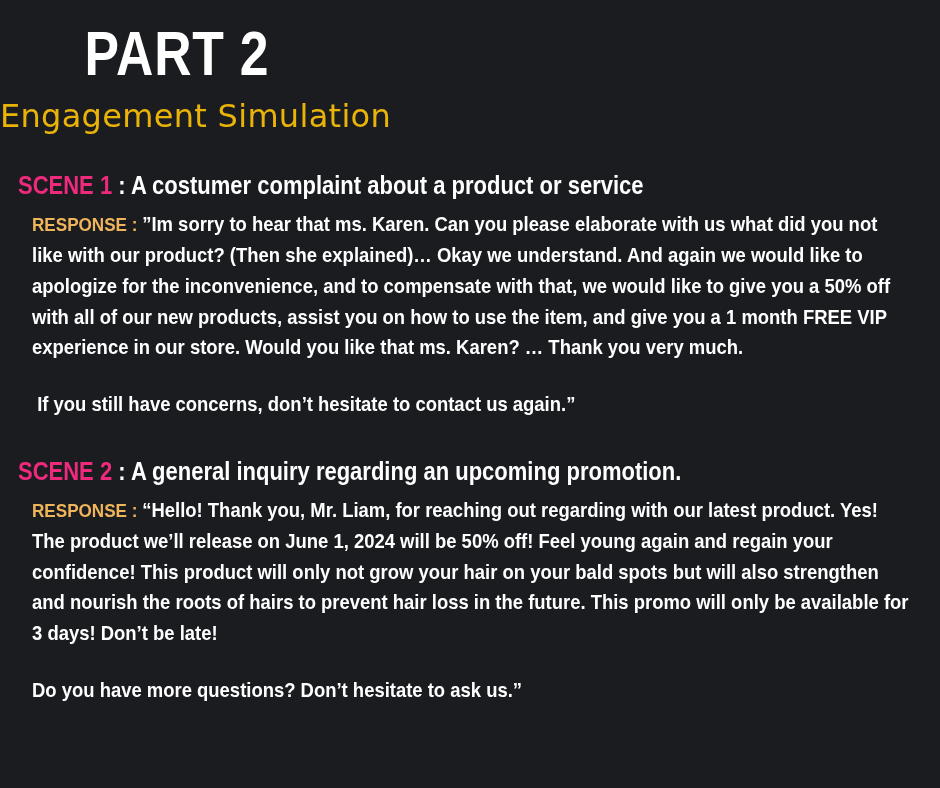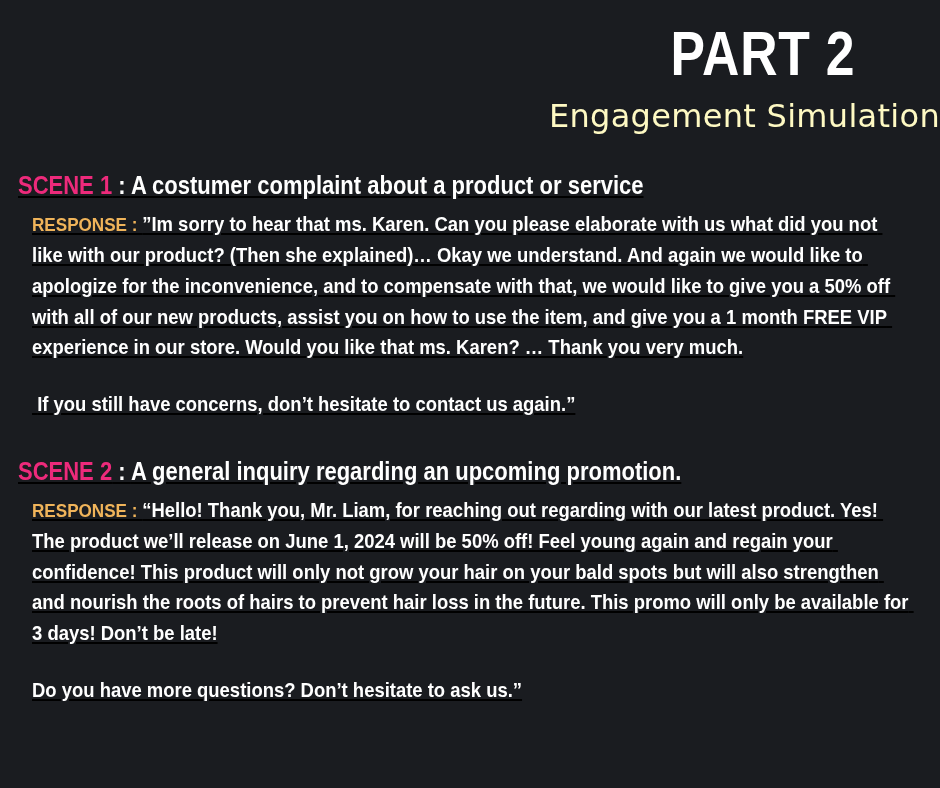--- a/index.html
+++ b/index.html
@@ -18,52 +18,51 @@
     position: relative;
     width: 940px;
     height: 788px;
     box-sizing: border-box;
     background: #1a1c20;
     padding: 0;
   }
 
   
   .title-block {
-    text-align: right;
+    text-align: left;
     padding-top: 22px;
   }
   .slide-title {
     font-family: "Liberation Sans Narrow", "Liberation Sans", sans-serif;
     font-weight: bold;
     font-size: 63px;
     line-height: 1.0;
     letter-spacing: 1px;
     color: #ffffff;
     transform: scaleX(0.82);
     transform-origin: center center;
     margin: 0;
     padding: 0;
   }
   .slide-subtitle {
     font-family: "DejaVu Sans", sans-serif;
     font-weight: 400;
     font-size: 32px;
     line-height: 1.1;
-    color: #fef9c3;
+    color: #eab308;
     margin: 14px 0 0 0;
     letter-spacing: 0.3px;
   }
 
   
   .scenes {
     padding: 36px 18px 0 18px;
   }
   .scene {
     margin-bottom: 28px;
-    text-decoration: underline;
   }
   .scene-heading {
     font-family: "Liberation Sans Narrow", "Liberation Sans", sans-serif;
     font-weight: bold;
     font-size: 25px;
     line-height: 1.25;
     color: #ffffff;
     transform: scaleX(0.88);
     transform-origin: left center;
     white-space: nowrap;

